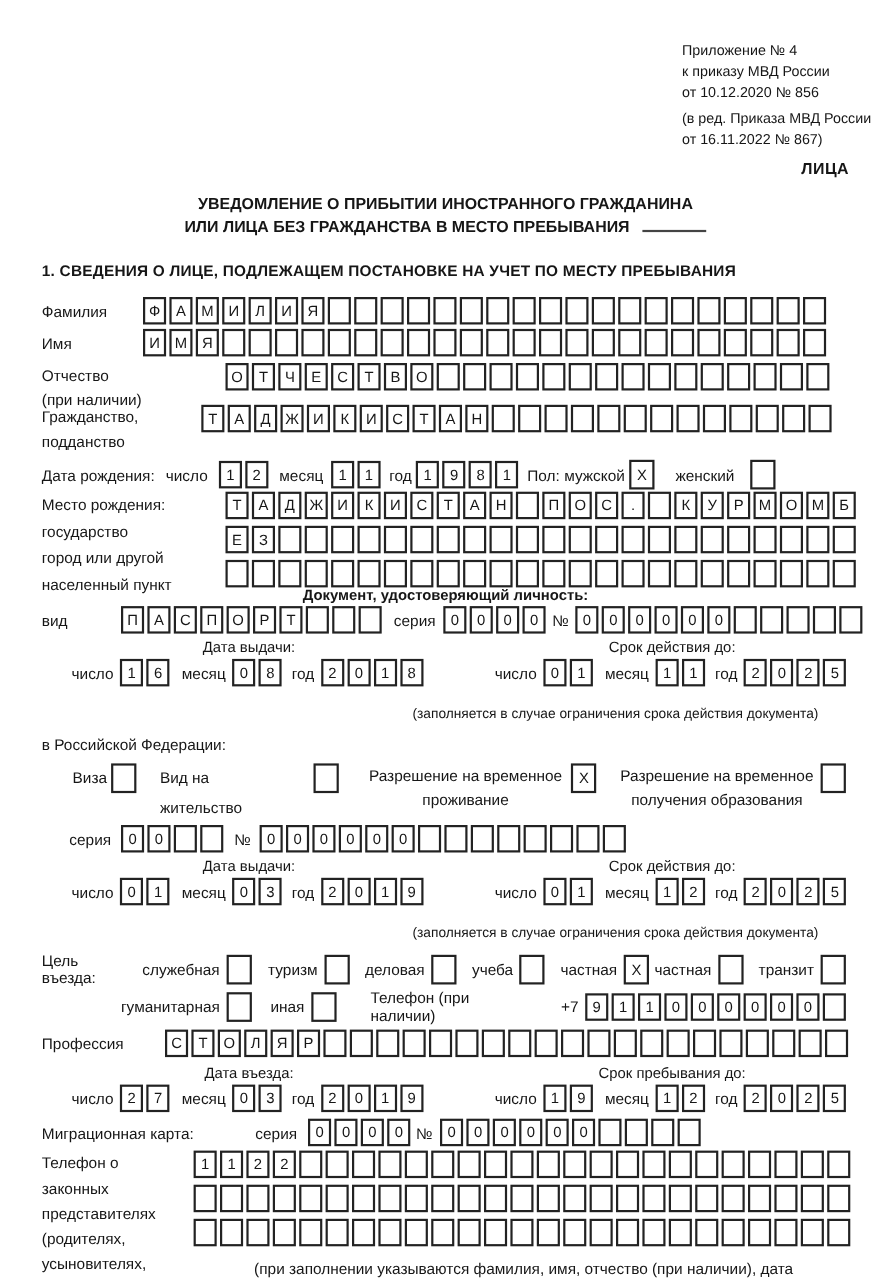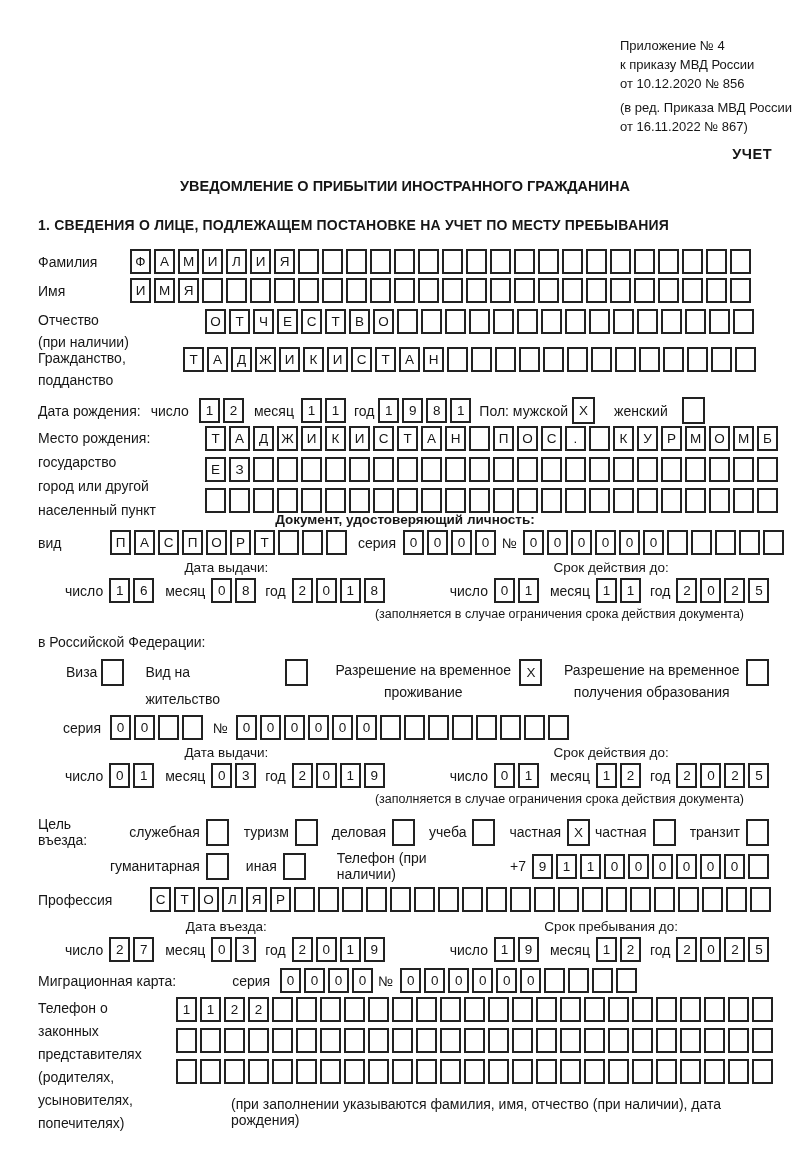--- a/index.html
+++ b/index.html
@@ -23,45 +23,46 @@
   .cbox .cell{width:23px;height:27px;}
   .stack2{line-height:22px;}
   .lblcol div{line-height:24px;}
   .cellstack .cells{margin-bottom:6px;}
   .doc-heading{text-align:center;font-weight:bold;font-size:13.5px;margin-top:-10px;position:relative;z-index:2;}
   .dates-pair{display:flex;margin-top:4px;}
   .dategroup{text-align:center;}
   .dg-head{font-size:13.5px;line-height:18px;}
   .dg-row{display:flex;align-items:center;margin-top:1px;}
   .dg-row .dlbl{margin:0 6px 0 0;}
-  .note{font-size:12.5px;text-align:right;margin-top:4px;padding-right:28px;}
+  .note{font-size:12.5px;text-align:right;margin-top:18px;padding-right:28px;}
   .intro{margin-top:8px;line-height:26px;}
   .visa-row{display:flex;align-items:flex-start;margin-top:4px;}
   .visa-row .one{line-height:27px;margin-left:28px;}
   .visa-row .center{text-align:center;line-height:22px;}
   .purpose-row{display:flex;align-items:center;margin-top:10px;}
   .purpose-row .plbl{margin-right:6px;}
   .footer-note{font-size:14px;margin-top:12px;}
 </style>
 </head>
 <body>
 
 <div class="page">
 
   <div class="annex">
     <div>Приложение № 4</div>
     <div>к приказу МВД России</div>
     <div>от 10.12.2020 № 856</div>
     <div class="rev">(в ред. Приказа МВД России</div>
     <div>от 16.11.2022 № 867)</div>
   </div>
-  <div class="forma">УЧЕТ</div>
+  <div class="forma">ЛИЦА</div>
 
   <div class="title">
     <div>УВЕДОМЛЕНИЕ О ПРИБЫТИИ ИНОСТРАННОГО ГРАЖДАНИНА</div>
+    <div><span>ИЛИ ЛИЦА БЕЗ ГРАЖДАНСТВА В МЕСТО ПРЕБЫВАНИЯ</span><span class="blank-line"></span></div>
   </div>
 
   <div class="sec-heading">1. СВЕДЕНИЯ О ЛИЦЕ, ПОДЛЕЖАЩЕМ ПОСТАНОВКЕ НА УЧЕТ ПО МЕСТУ ПРЕБЫВАНИЯ</div>
 
   <div class="frow" style="margin-top:16px;">
     <span class="lbl" style="width:92px;">Фамилия</span>
     <div class="cells">
         <span class="cell">Ф</span>
         <span class="cell">А</span>
         <span class="cell">М</span>

